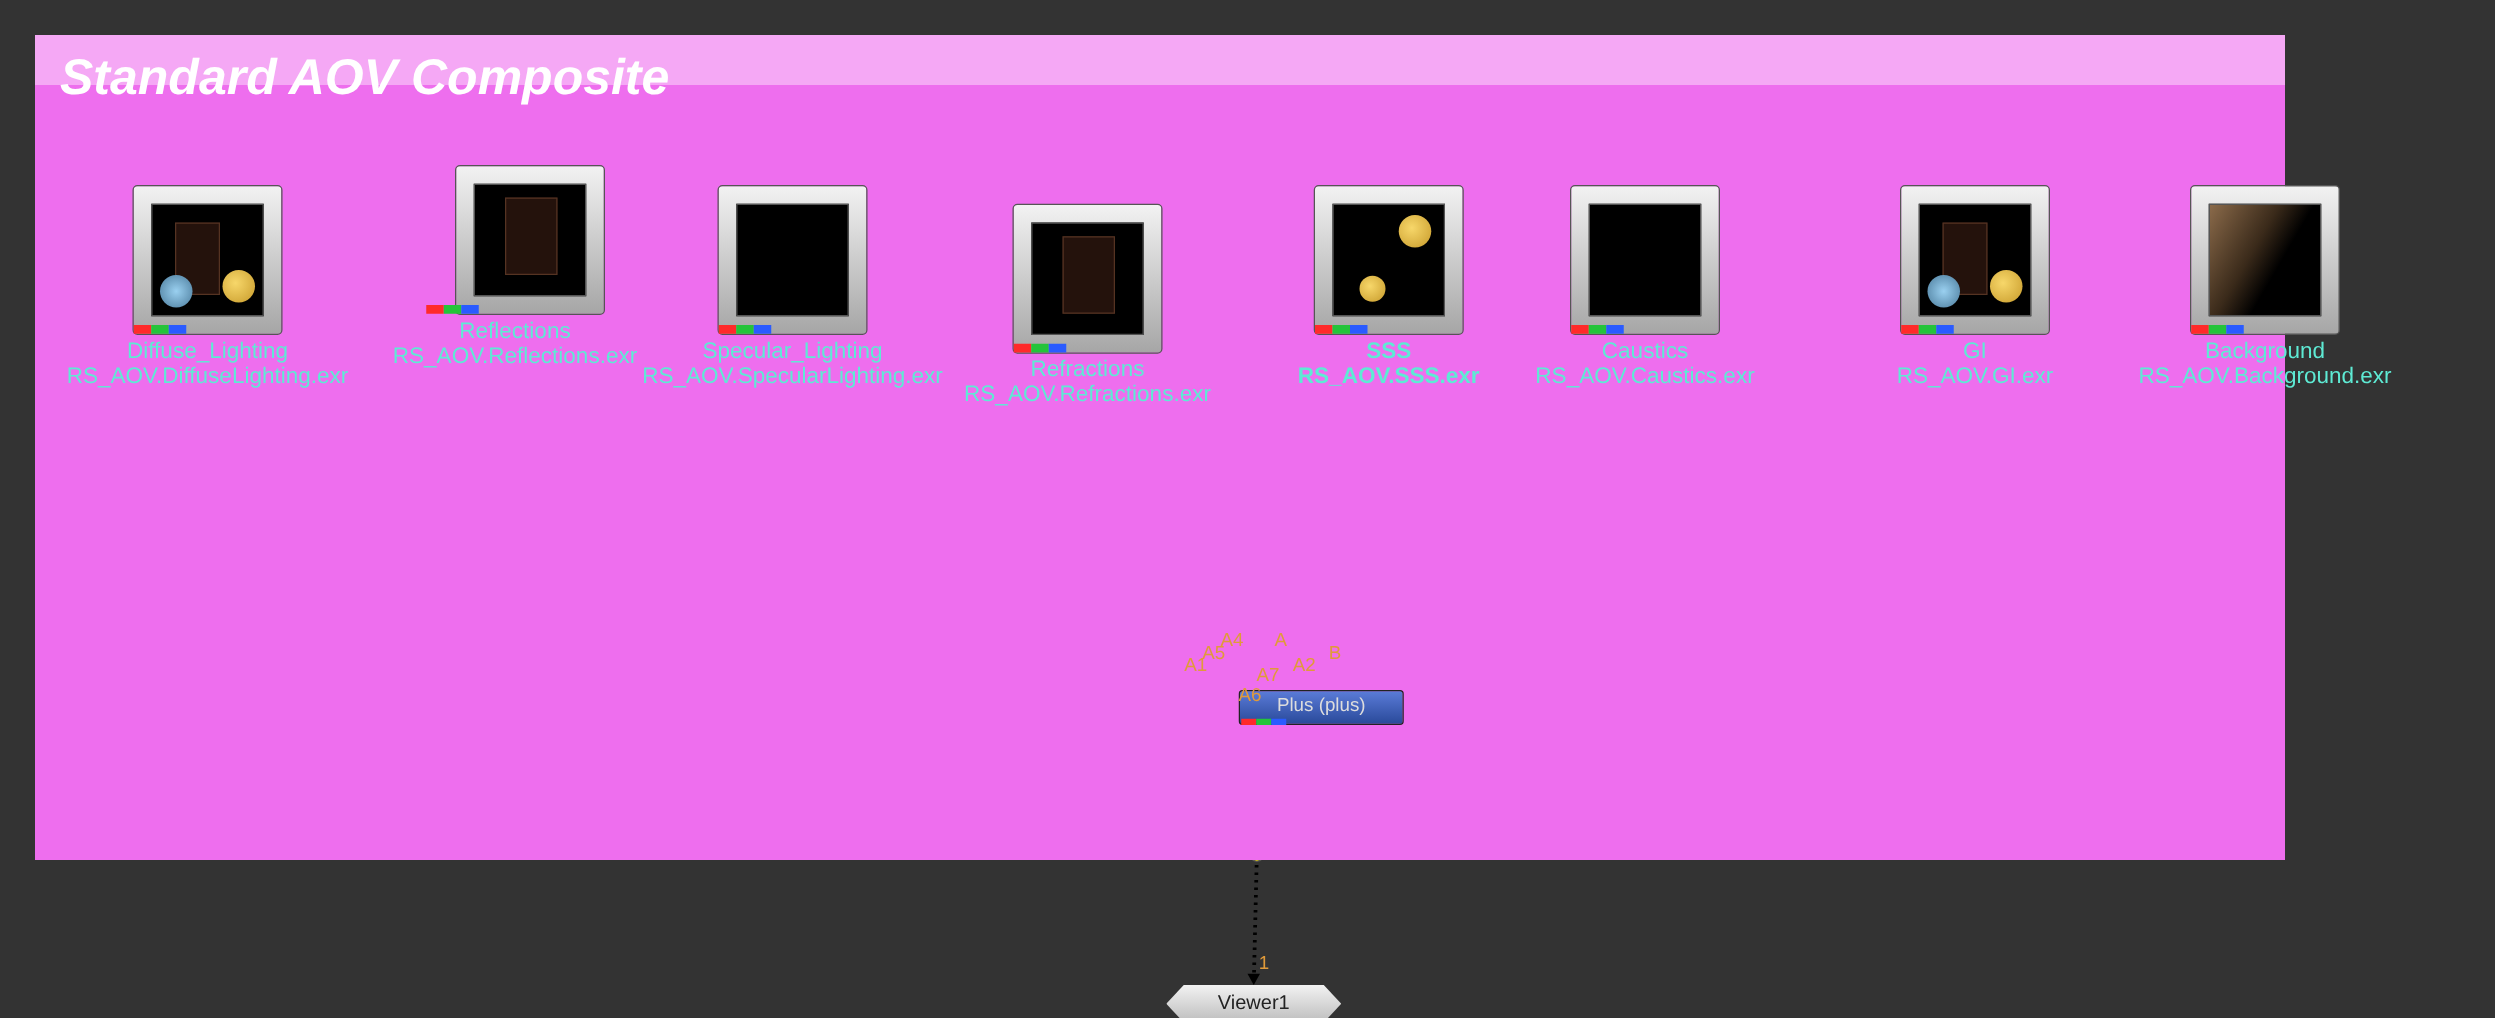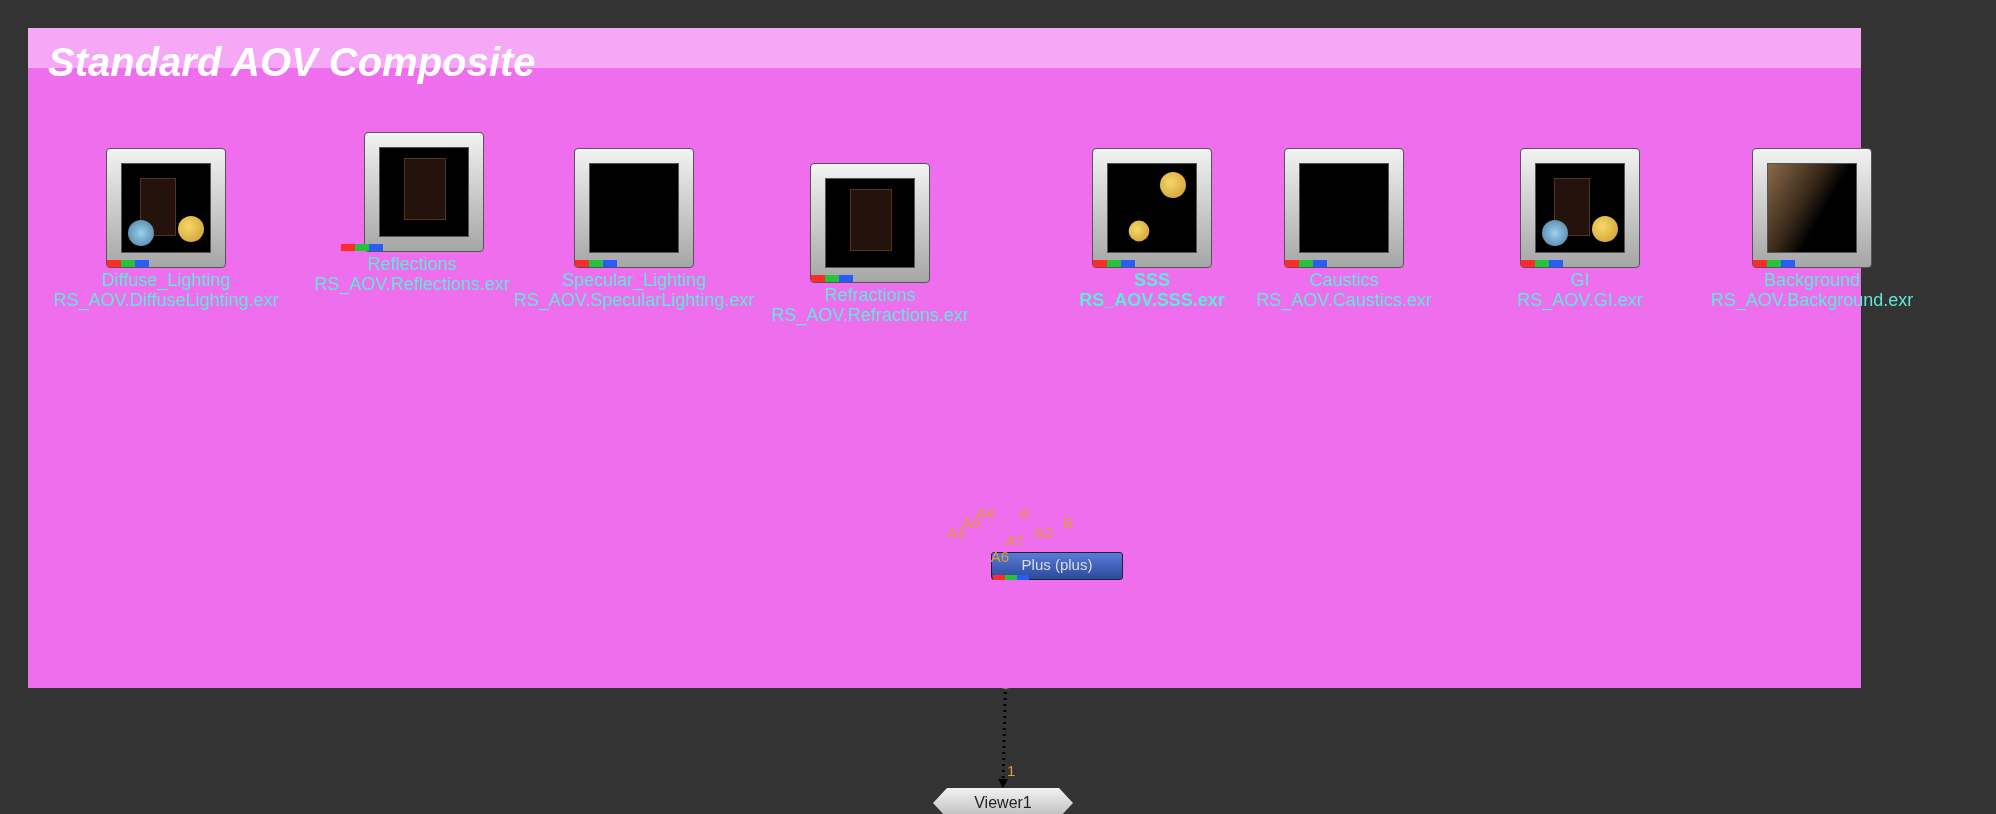--- a/index.html
+++ b/index.html
@@ -1,17 +1,17 @@
 <!DOCTYPE html>
 <html><head>
 <meta charset="utf-8">
 <style>
   html,body{margin:0;padding:0;width:1996px;height:814px;background:#333333;font-family:Verdana,Geneva,sans-serif;overflow:hidden;}
   #canvas{position:absolute;left:0;top:0;}
-  .backdrop{position:absolute;padding-left:33px;}
+  .backdrop{position:absolute;}
   .backdrop .title{position:absolute;left:20px;top:12px;font-size:40px;font-weight:bold;color:#ffffff;font-style:italic;pointer-events:none;}
   .read-node{position:absolute;width:120px;}
   .read-node .frame{width:120px;height:120px;background:linear-gradient(to bottom,#f2f2f2 0%,#a6a6a6 100%);border:1px solid #555;border-radius:4px;box-sizing:border-box;display:flex;align-items:center;justify-content:center;}
   .read-node .thumb{width:88px;height:88px;background:#000;border:1px solid #555;position:relative;overflow:hidden;}
   .read-node .lbl1,.read-node .lbl2{position:absolute;left:50%;transform:translateX(-50%);white-space:nowrap;font-size:18px;color:#5eead4;pointer-events:none;}
   .read-node .lbl1{top:122px;}
   .read-node .lbl2{top:142px;}
   .read-node .chans{position:absolute;bottom:1px;left:1px;display:flex;}
   .read-node .chans span{width:14px;height:7px;display:block;}
   .merge-node{position:absolute;width:130px;height:26px;background:linear-gradient(to bottom,#5a7bd8,#2a4a9a);border:1px solid #222;border-radius:3px;color:#ddd;font-size:15px;line-height:24px;text-align:center;}
@@ -133,36 +133,36 @@
         </div>
         <div class="chans">
           <span style="background:#ff2a2a"></span>
           <span style="background:#24c43a"></span>
           <span style="background:#2a5bff"></span>
         </div>
       </div>
       <div class="lbl1">Refractions</div>
       <div class="lbl2">RS_AOV.Refractions.exr</div>
     </div>
-    <div class="read-node" style="left: 1092px; top: 148px; font-weight: bold;">
+    <div class="read-node" style="left: 1051px; top: 148px; font-weight: bold;">
       <div class="frame">
         <div class="thumb">
           <div class="lemon" style="right:10px;top:8px;"></div>
           <div class="lemon" style="left:18px;bottom:8px;transform:scale(.8);"></div>
         </div>
         <div class="chans">
           <span style="background:#ff2a2a"></span>
           <span style="background:#24c43a"></span>
           <span style="background:#2a5bff"></span>
         </div>
       </div>
       <div class="lbl1">SSS</div>
       <div class="lbl2">RS_AOV.SSS.exr</div>
     </div>
-    <div class="read-node" style="left: 1284px; top: 148px;">
+    <div class="read-node" style="left: 1256px; top: 148px;">
       <div class="frame">
         <div class="thumb"></div>
         <div class="chans">
           <span style="background:#ff2a2a"></span>
           <span style="background:#24c43a"></span>
           <span style="background:#2a5bff"></span>
         </div>
       </div>
       <div class="lbl1">Caustics</div>
       <div class="lbl2">RS_AOV.Caustics.exr</div>

